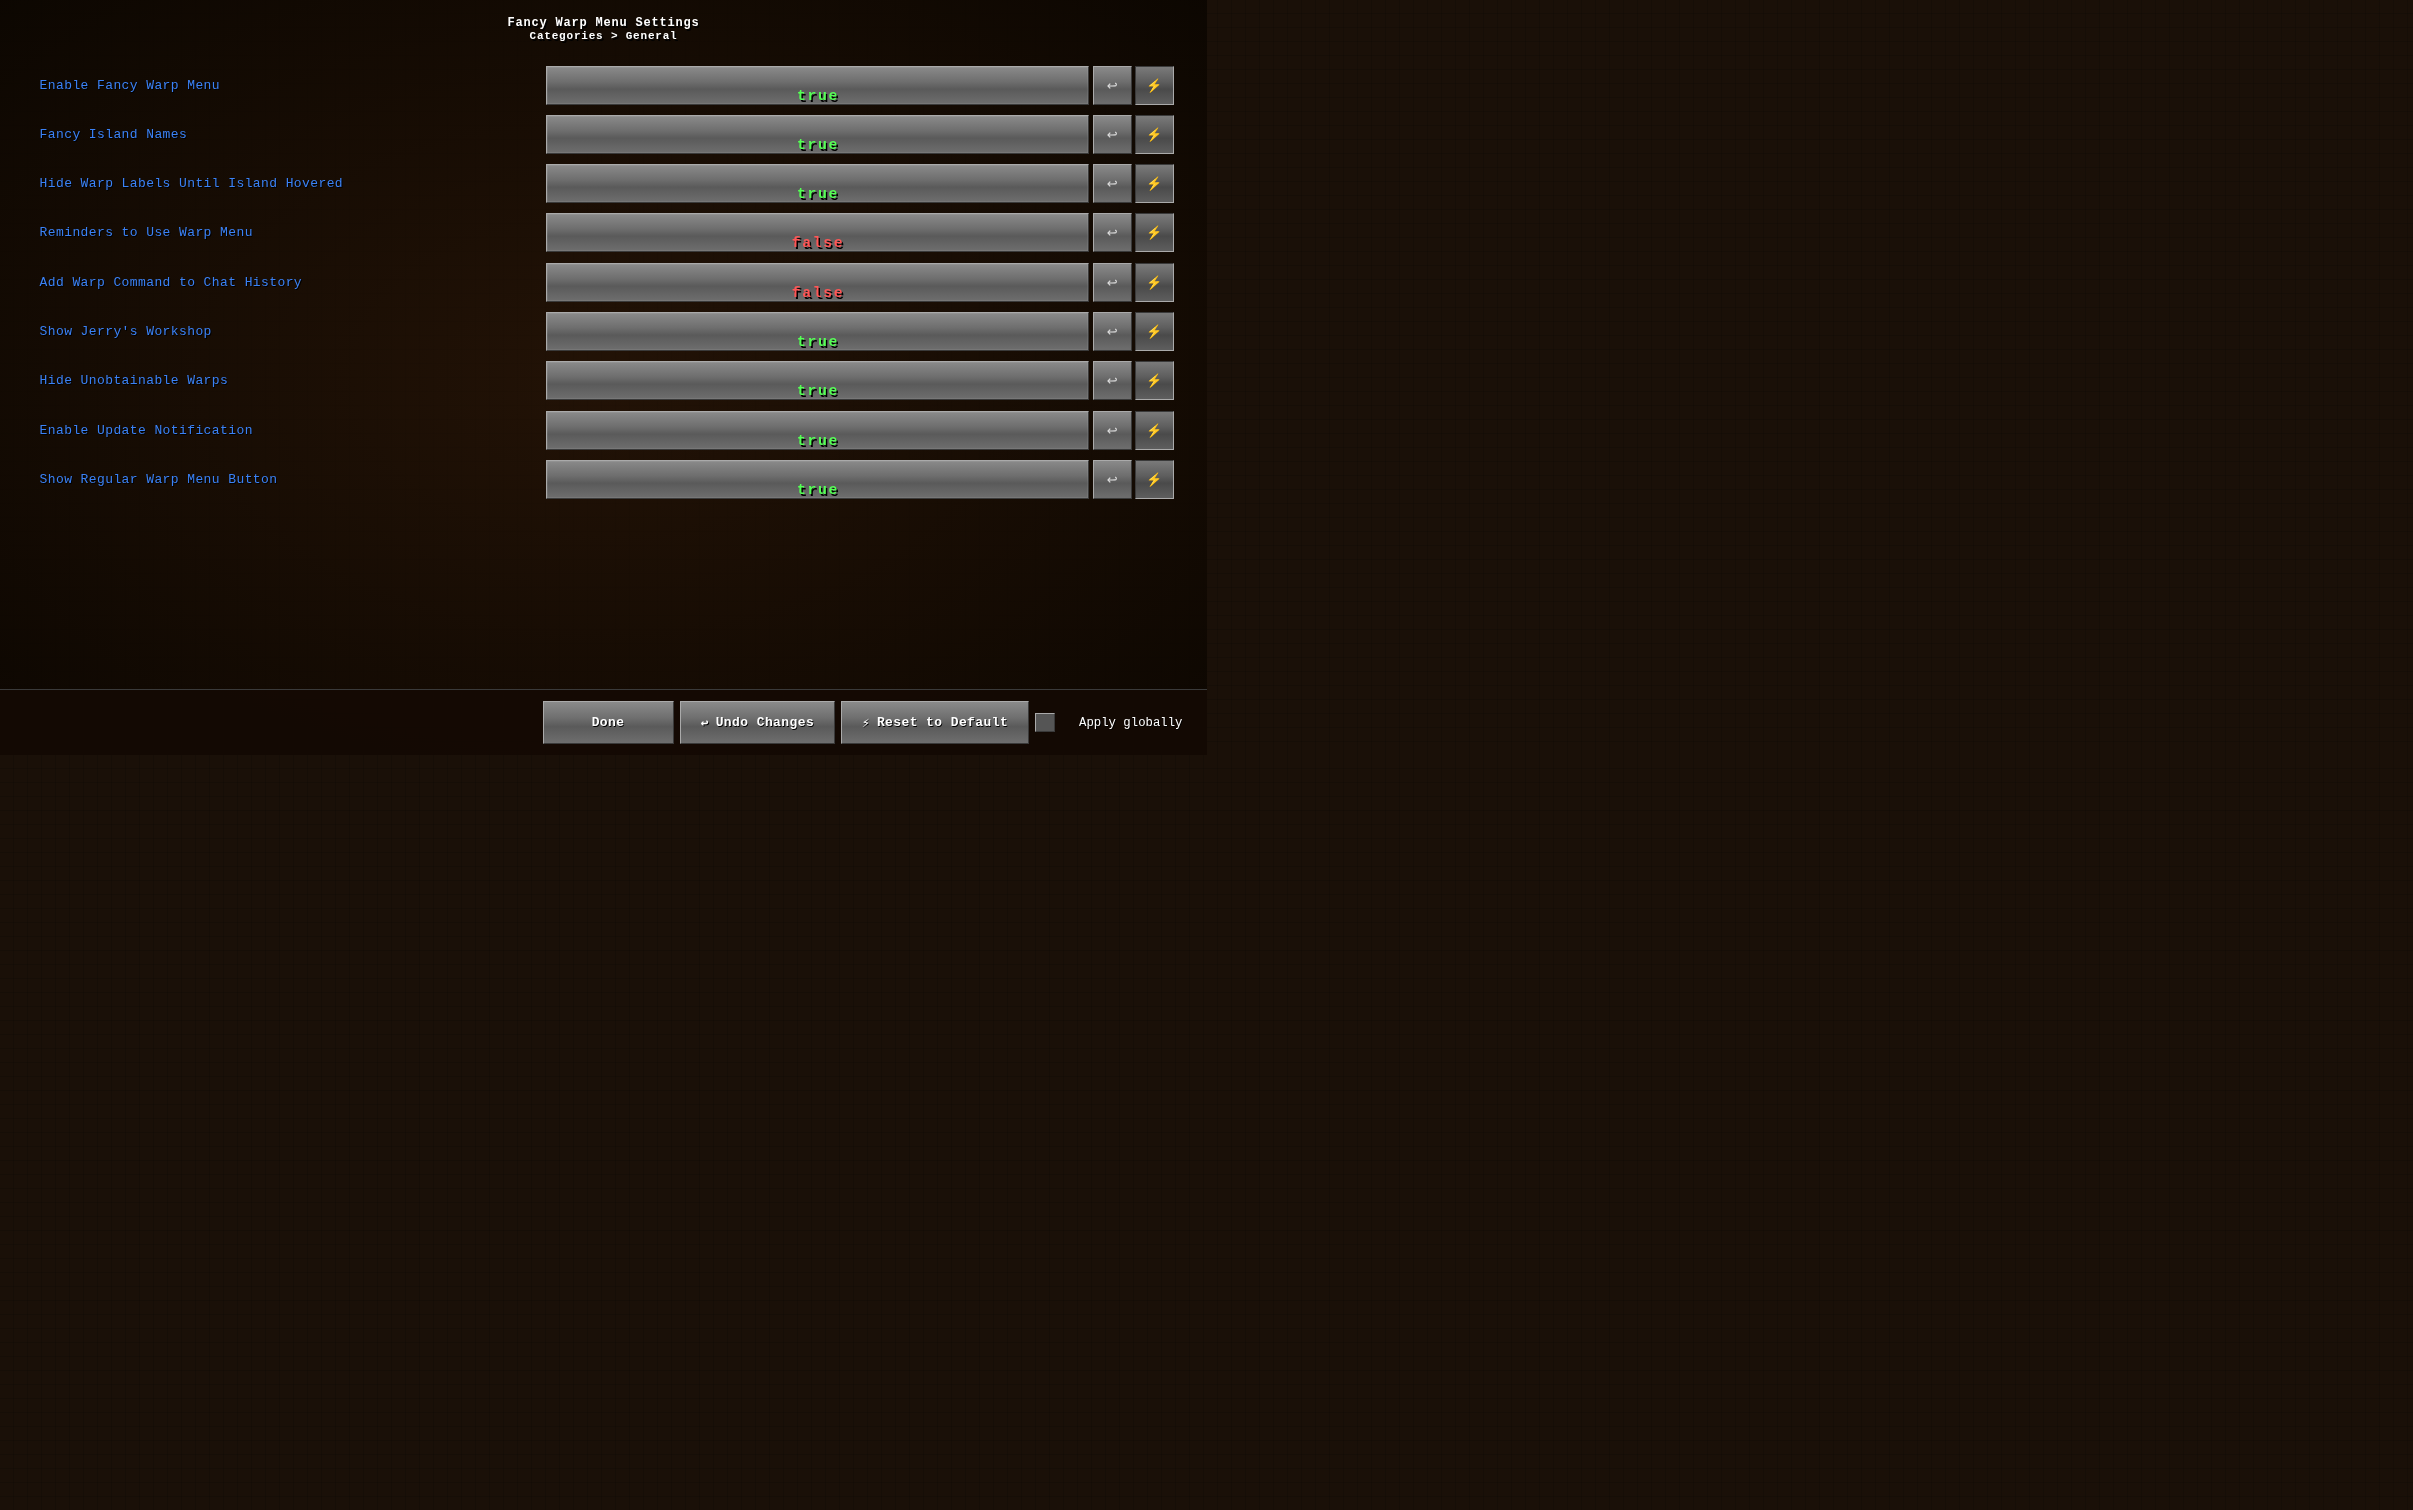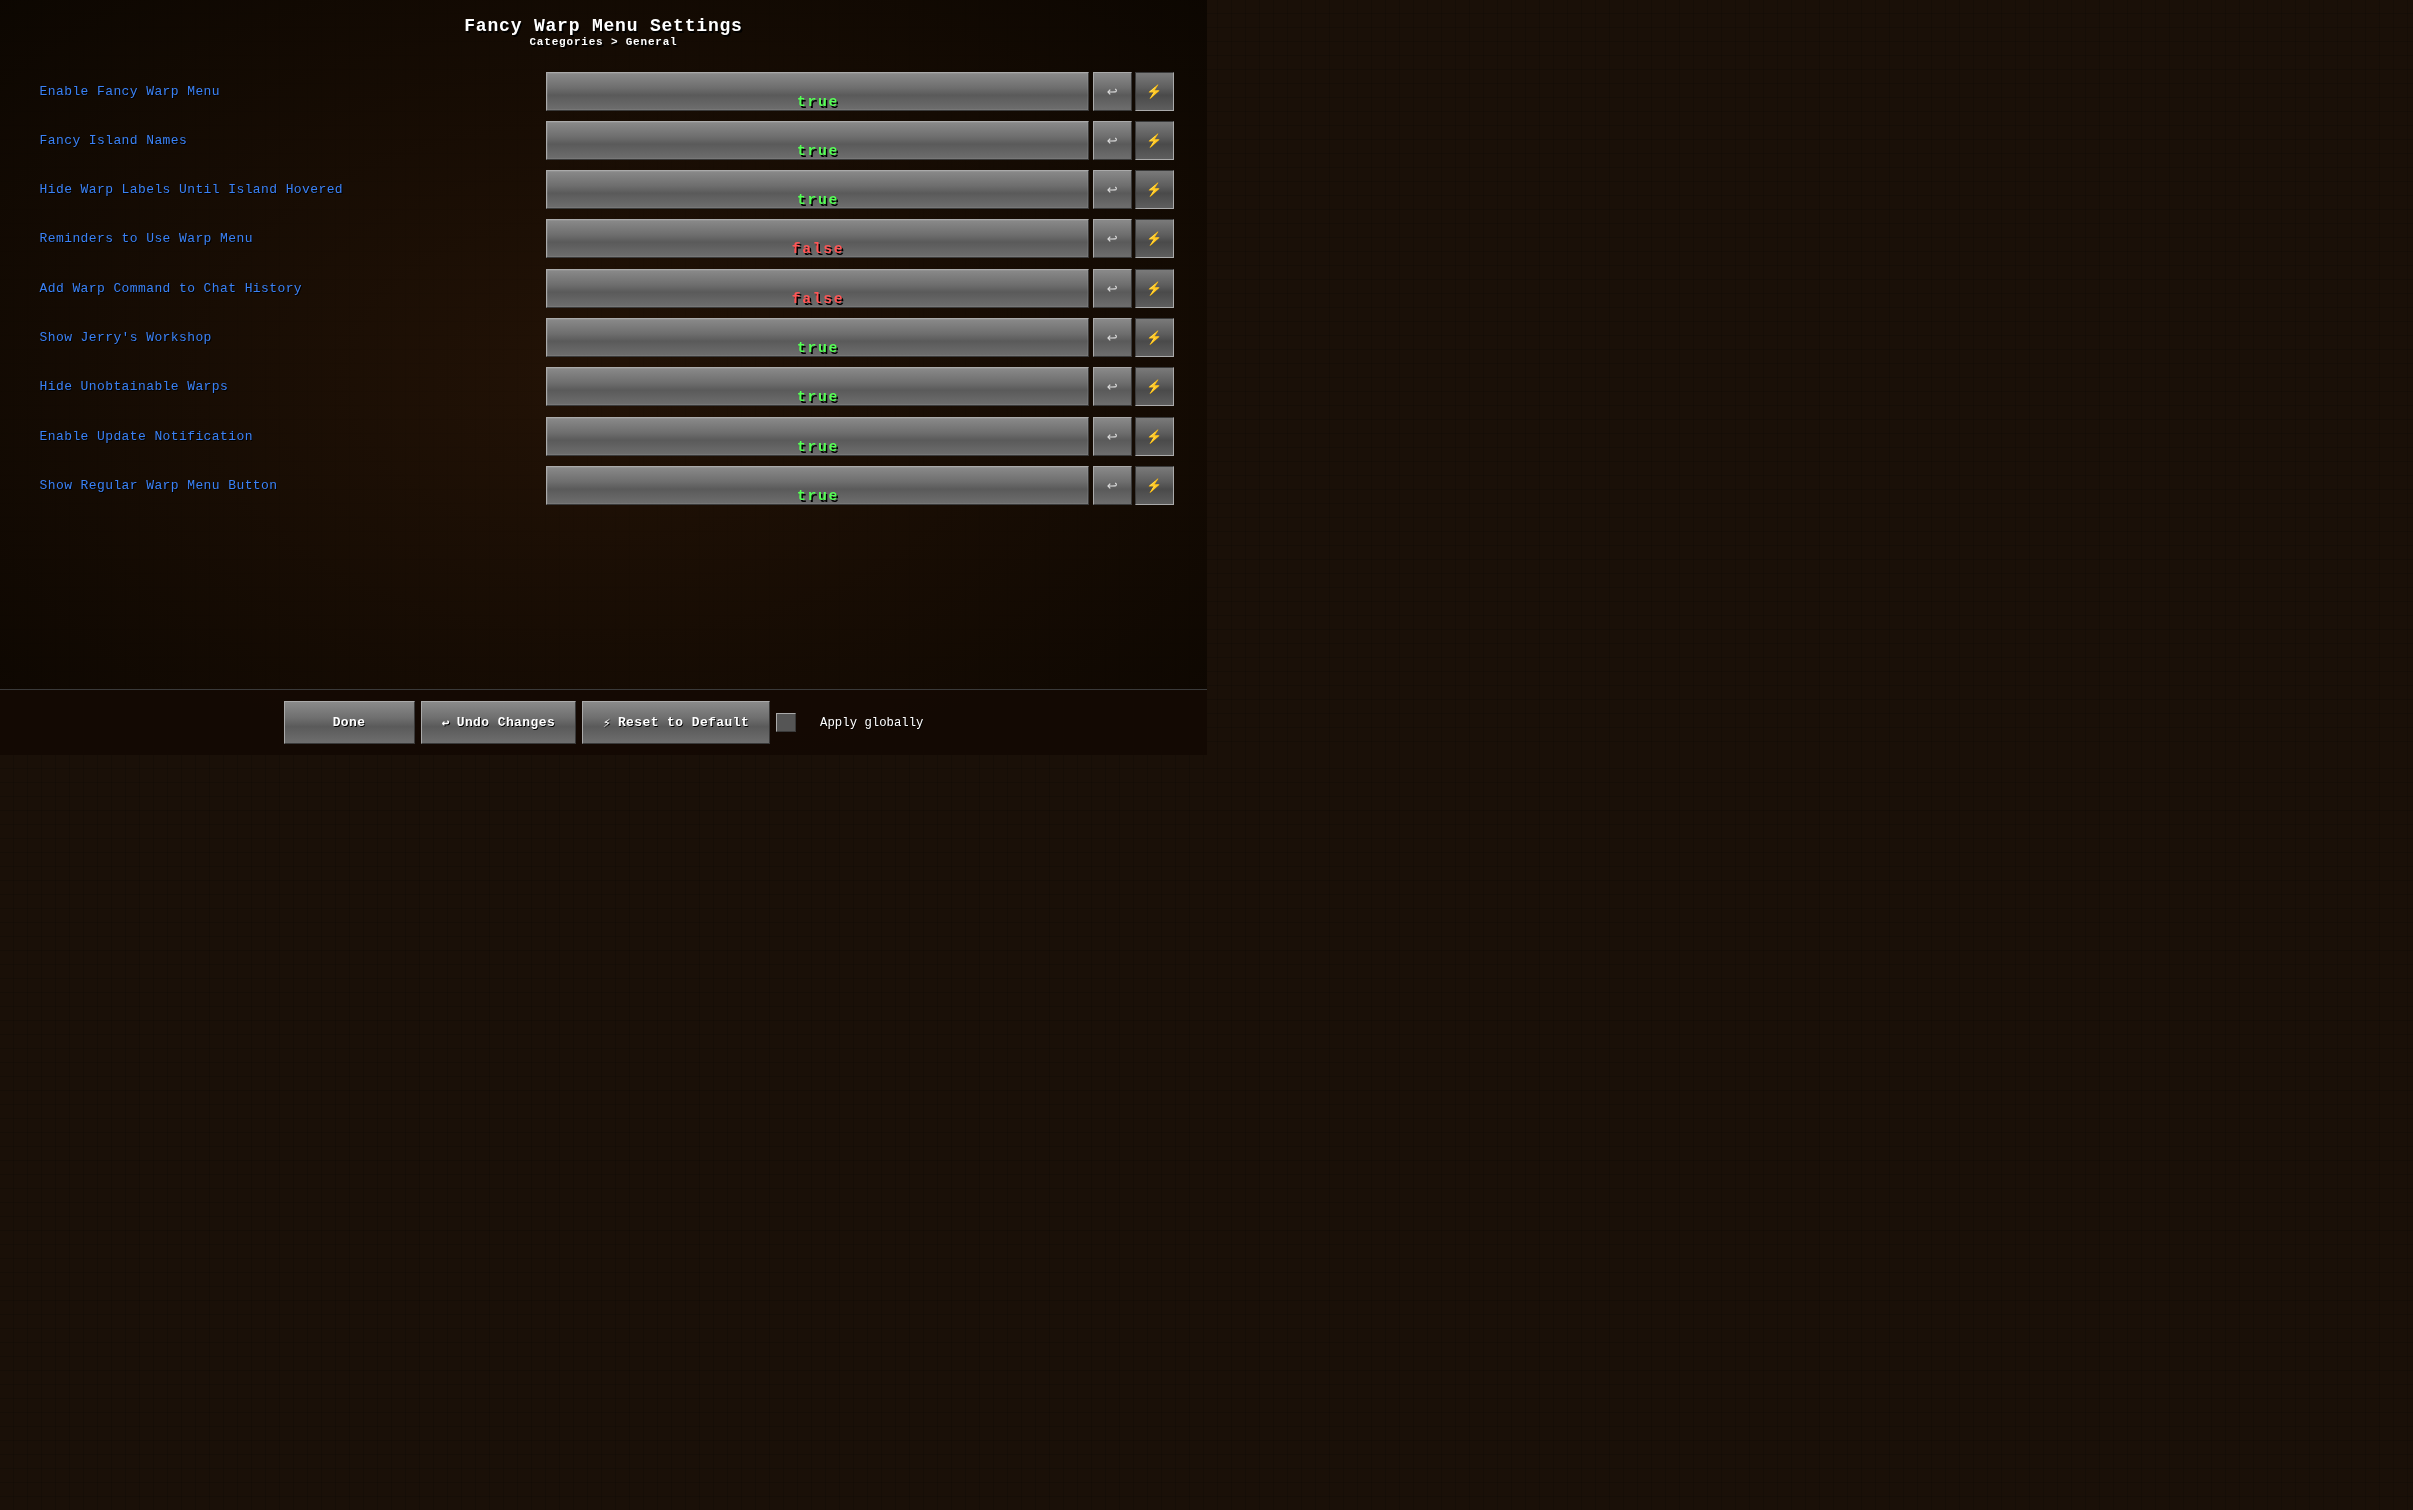--- a/index.html
+++ b/index.html
@@ -56,21 +56,21 @@
       flex-direction: column;
       align-items: center;
     }
 
     .title-section {
       text-align: center;
       margin-bottom: 19.7px;
     }
 
     .main-title {
-      font-size: 18px;
+      font-size: 12px;
       font-weight: bold;
       color: #ffffff;
       letter-spacing: 0.8px;
       text-shadow: 1.6px 1.6px 0px #000000;
       font-family: 'Courier New', Courier, monospace;
     }
 
     .sub-title {
       font-size: 11px;
       font-weight: bold;
@@ -173,21 +173,21 @@
     .bottom-bar {
       position: absolute;
       bottom: 0;
       left: 0;
       right: 0;
       height: 66px;
       background: rgba(20, 10, 3, 0.95);
       border-top: 1.6px solid #3a3a3a;
       display: flex;
       align-items: center;
-      justify-content: center;
+      justify-content: flex-end;
       gap: 6.6px;
       padding: 0 24.6px;
       z-index: 2;
     }
 
     .bottom-button {
       height: 43px;
       padding: 0 19.7px;
       background: linear-gradient(180deg, #8a8a8a 0%, #6e6e6e 40%, #5a5a5a 60%, #6e6e6e 100%);
       border: 1.6px solid #3a3a3a;

